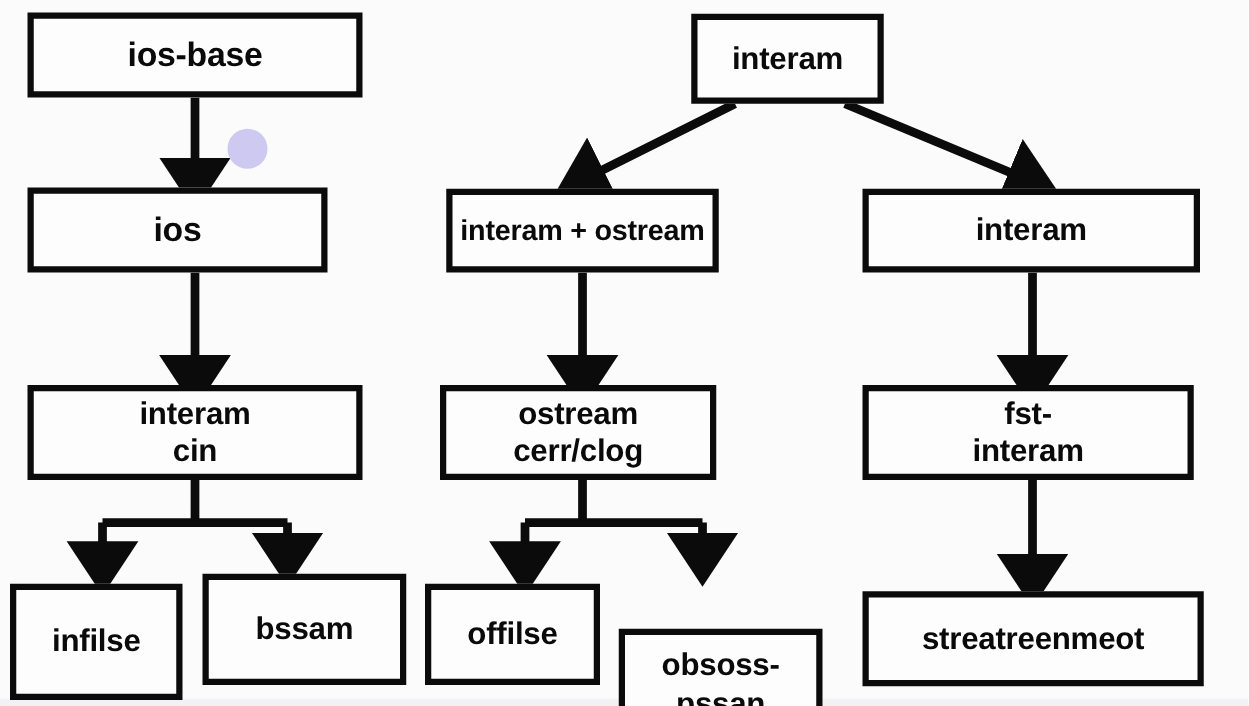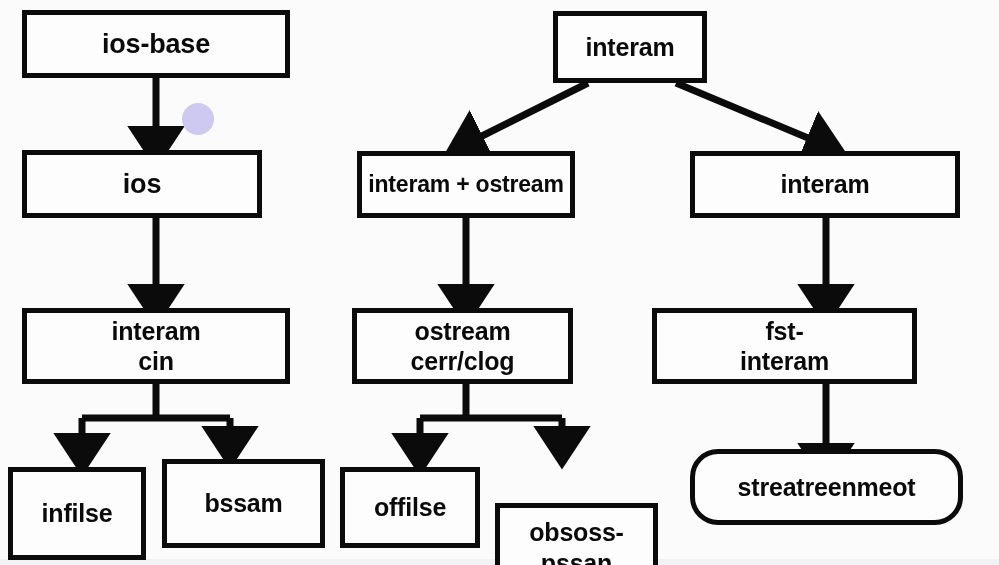--- a/index.html
+++ b/index.html
@@ -153,25 +153,25 @@
 
   <div class="node" style="left: 495px; top: 459px; width: 163px; height: 89px; font-size: 25px; background: rgb(253, 253, 253); border-color: rgb(11, 11, 11); color: rgb(10, 10, 10); margin-top: 44px;">
     <span class="line">obsoss-</span>
     <span class="line">pssan</span>
   </div>
 
   <div class="node" style="left: 690px; top: 151px; width: 270px; height: 67px; font-size: 25px; background: rgb(253, 253, 253); border-color: rgb(11, 11, 11); color: rgb(10, 10, 10);">
     <span class="line">interam</span>
   </div>
 
-  <div class="node" style="left: 652px; top: 308px; width: 265px; height: 76px; font-size: 25px; background: rgb(253, 253, 253); border-color: rgb(11, 11, 11); color: rgb(10, 10, 10);">
+  <div class="node" style="left: 690px; top: 308px; width: 265px; height: 76px; font-size: 25px; background: rgb(253, 253, 253); border-color: rgb(11, 11, 11); color: rgb(10, 10, 10);">
     <span class="line">fst-</span>
     <span class="line">interam</span>
   </div>
 
-  <div class="node" style="left: 690px; top: 449px; width: 273px; height: 76px; font-size: 25px; background: rgb(253, 253, 253); border-color: rgb(11, 11, 11); color: rgb(10, 10, 10); border-radius: 28px;">
+  <div class="node" style="left: 690px; top: 473px; width: 273px; height: 76px; font-size: 25px; background: rgb(253, 253, 253); border-color: rgb(11, 11, 11); color: rgb(10, 10, 10);">
     <span class="line">streatreenmeot</span>
   </div>
 
   <div class="cursor-dot" style="left: 182px; top: 103px; width: 32px; height: 32px; background: rgb(205, 201, 240);"></div>
   <div class="bottom-rule"></div>
 
 </div>
 
 </body></html>

